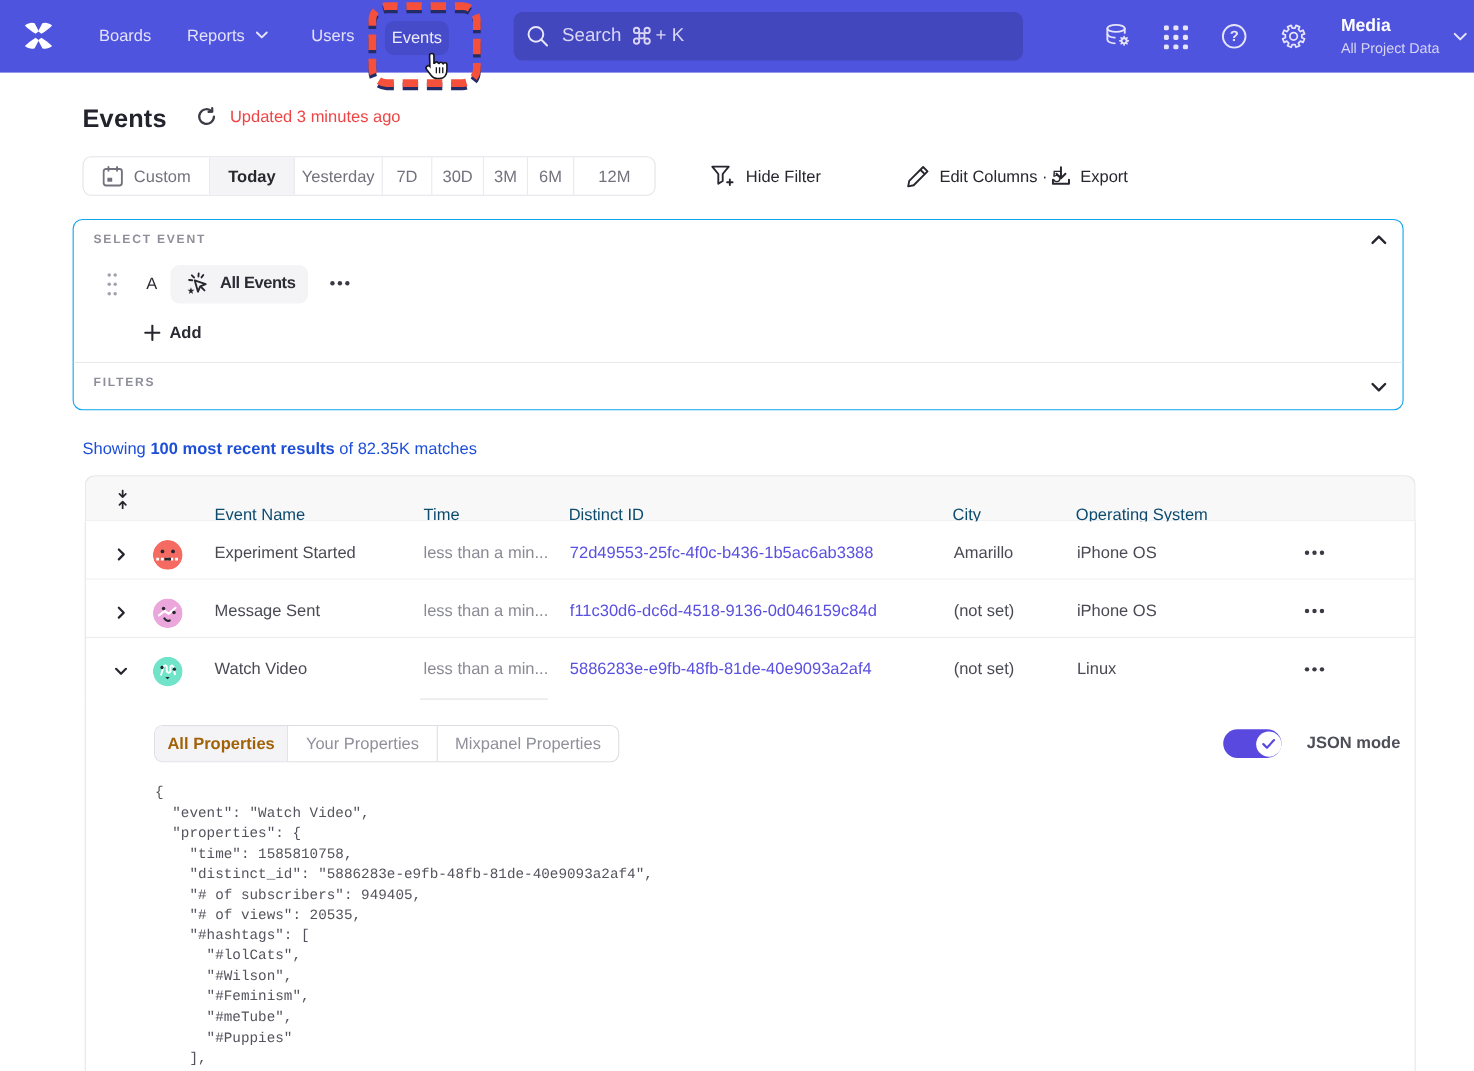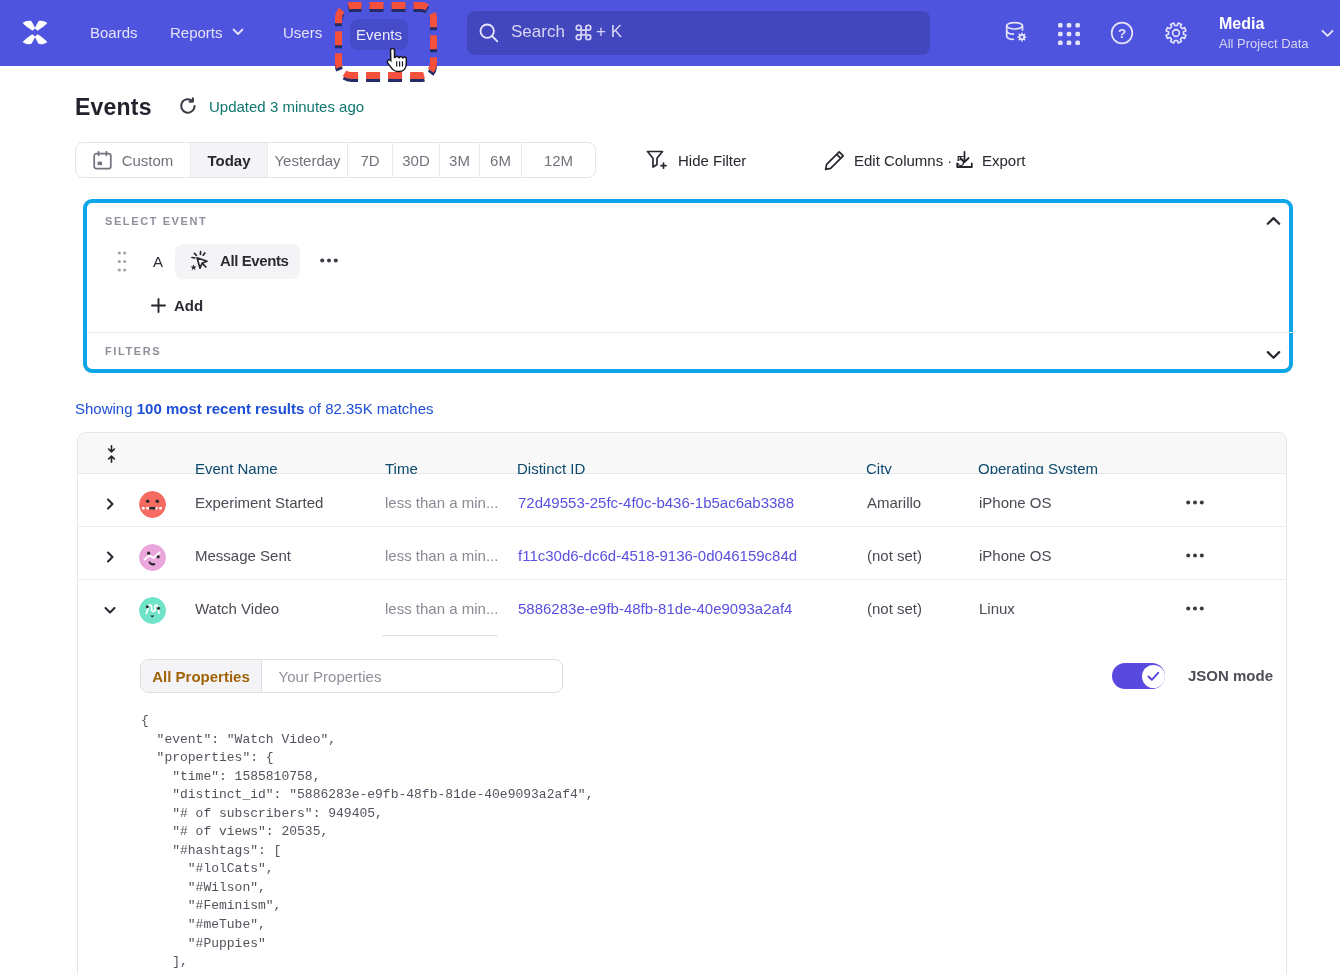--- a/index.html
+++ b/index.html
@@ -10,32 +10,32 @@
 
 .nav{position:absolute;left:0;top:0;width:1340px;height:66px;background:#4F54DF}
 .navtxt{position:absolute;font-size:15px;font-weight:500;color:#E4E2F8;line-height:20px}
 .evbtn{position:absolute;left:350px;top:19px;width:58px;height:31px;border-radius:8px;
   background:#464BC9;color:#EDEBFA;font-size:15px;font-weight:500;line-height:31px;text-align:center}
 .searchbar{position:absolute;left:467px;top:11px;width:463px;height:44px;border-radius:8px;background:#4347BE}
 .media1{position:absolute;left:1219px;top:15px;font-size:16px;font-weight:700;color:#FFFFFF}
 .media2{position:absolute;left:1219px;top:36px;font-size:13px;font-weight:400;color:#D7D5F3}
 
 .h1{position:absolute;left:75px;top:94px;font-size:23px;font-weight:700;color:#23232E;letter-spacing:.2px}
-.updated{position:absolute;left:209px;top:98px;font-size:15px;color:#0f766e}
+.updated{position:absolute;left:209px;top:98px;font-size:15px;color:#ef4444}
 .seg{position:absolute;left:75px;top:142px;width:521px;height:36px;border:1px solid #E4E4E9;
   border-radius:8px;display:flex;background:#fff}
 .seg>div{border-right:1px solid #E9E9EE;display:flex;align-items:center;justify-content:center;
   font-size:15px;color:#72727D}
 .seg>div:last-child{border-right:none}
 .seg .on{background:#F4F4F6;color:#28282F;font-weight:700}
 .tbtn{position:absolute;top:142px;height:36px;display:flex;align-items:center;gap:9px;
   font-size:15px;font-weight:500;color:#26262E}
 .sevents{position:absolute;left:1068px;top:142px;width:218px;height:36px;border-radius:8px;background:#F4F4F6}
 .sevents span{position:absolute;left:38px;top:9px;font-size:15px;color:#9B9BA6}
-.card{position:absolute;left:83px;border:4px solid #0ea5e9;border-radius:9px;background:#fff}
+.card{position:absolute;left:66px;border:1px solid #0ea5e9;border-radius:9px;background:#fff}
 .lbl{font-size:11px;font-weight:700;letter-spacing:1.6px;color:#8F8F9B}
 .pill{position:absolute;left:88px;top:41px;width:125px;height:35px;border-radius:8px;background:#F4F4F6}
 .pill span{position:absolute;left:45px;top:8px;font-size:15px;font-weight:700;letter-spacing:-.4px;color:#2B2B34}
 .addrow{position:absolute;left:87px;top:94px;font-size:15px;font-weight:700;color:#2B2B34}
 
 .thead{position:absolute;left:77px;top:432px;width:1210px;height:42px;background:#F8F8F9;
   border:1px solid #E5E5EA;border-bottom:1px solid #E8E8EC;border-radius:9px 9px 0 0}
 .th{position:absolute;top:460px;font-size:15px;font-weight:500;color:#0c4a6e}
 .trow{position:absolute;left:77px;width:1210px;height:53px;background:#fff;
   border-left:1px solid #E5E5EA;border-right:1px solid #E5E5EA;border-bottom:1px solid #EDEDF1}
@@ -299,20 +299,21 @@
         <circle cx="9" cy="2.5" r="2"></circle>
         <circle cx="15.8" cy="2.5" r="2"></circle>
       </svg>
   <div class="abs" style="left:304px;top:55px;width:116px;border-top:1px solid #DFDFE4;z-index:5"></div>
 </div>
 
 <div class="abs" style="left:77px;top:634px;width:1210px;height:340px;border-left:1px solid #E5E5EA;border-right:1px solid #E5E5EA;background:#fff"></div>
 <div class="tabs">
   <div class="on" style="width:121px">All Properties</div>
   <div style="width:136px">Your Properties</div>
+  <div style="flex:1">Mixpanel Properties</div>
 </div>
 <div class="toggle">
   <div class="knob">
     <svg style="position:absolute;left:5px;top:6px" width="13" height="11" viewBox="0 0 13 11" fill="none" stroke="#5A49DF" stroke-width="2" stroke-linecap="round" stroke-linejoin="round">
           <path d="M1.5,5.5 L4.8,8.8 L11.2,1.8"></path>
         </svg>
   </div>
 </div>
 <div class="jsonmode">JSON mode</div>
 <div class="json">{

